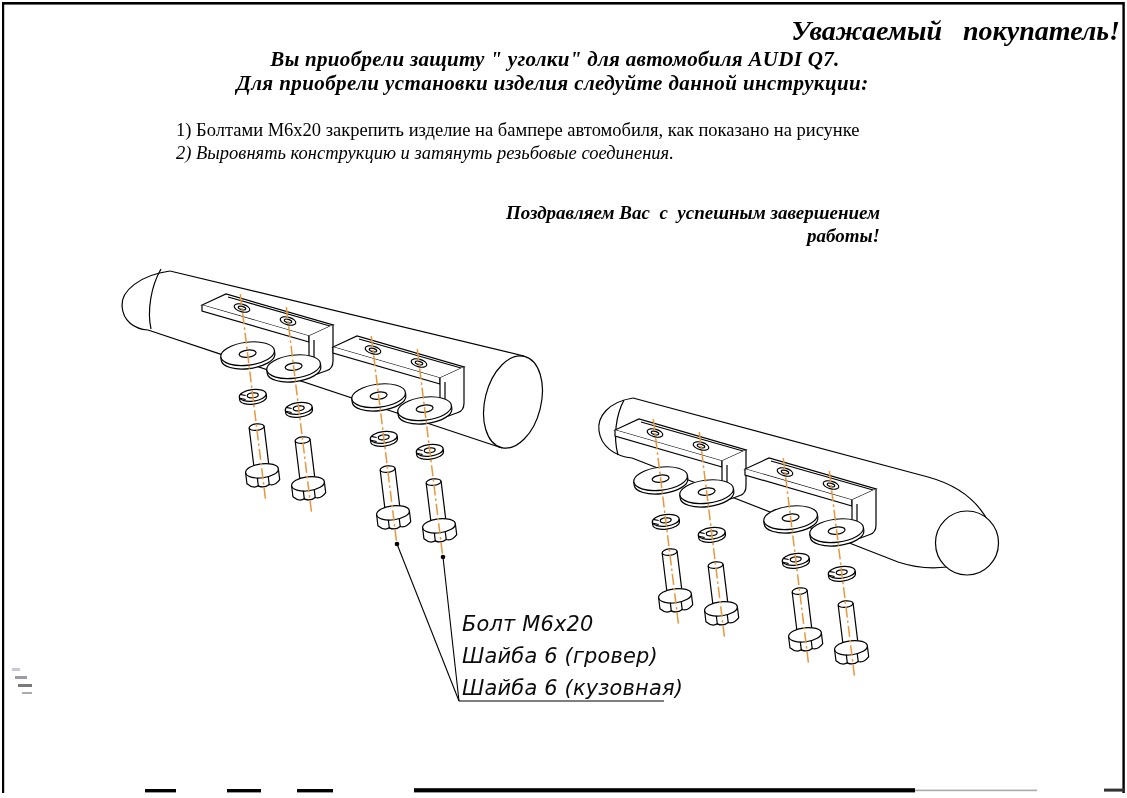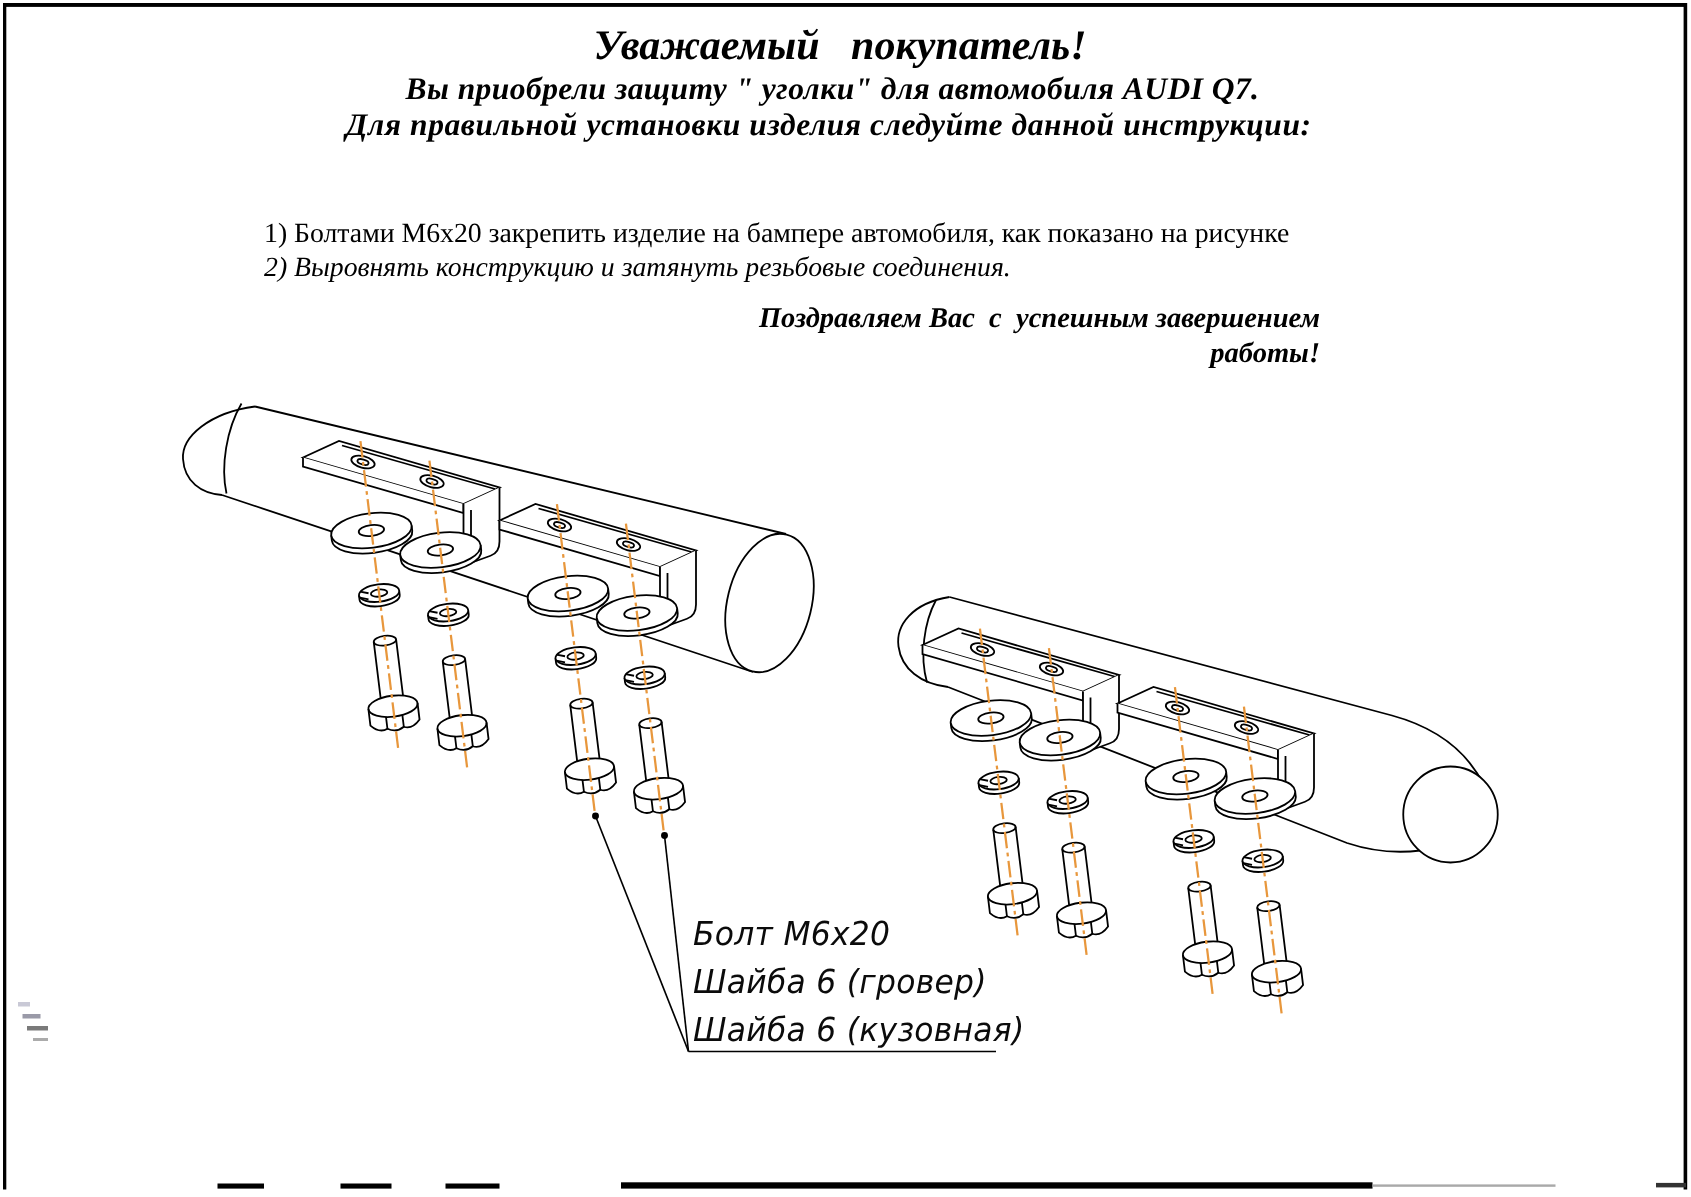--- a/index.html
+++ b/index.html
@@ -3,32 +3,32 @@
 <meta charset="utf-8">
 <style>
   :root { --centerline: #E8973C; --line: #000; }
   html,body { margin:0; padding:0; }
   body {
     width:1127px; height:798px; background:#fff; position:relative;
     overflow:hidden; font-family:"Liberation Serif", serif; color:#000;
   }
   .abs { position:absolute; white-space:pre; }
   .doc-title {
-    top:15px; left:0; width:1120px; text-align:center;
+    top:15px; left:0; width:1120px; text-align:right;
     font:italic 700 28px "Liberation Serif", serif;
   }
   .doc-sub1 {
     top:47px; left:0; width:1110px; text-align:center;
     font:italic 700 21px "Liberation Serif", serif; letter-spacing:.3px;
   }
   .doc-sub2 {
     top:71px; left:0; width:1105px; text-align:center;
     font:italic 700 21px "Liberation Serif", serif; letter-spacing:.4px;
   }
-  .step { left:176px; font:normal 400 18.5px "Liberation Serif", serif;margin-top:26px; }
+  .step { left:176px; font:normal 400 18.5px "Liberation Serif", serif; }
   .step-1 { top:120px; }
   .step-2 { top:143px;font-style:italic; }
   .congrats {
     left:380px; width:500px; text-align:right;
     font:italic 700 19px "Liberation Serif", serif;
   }
   .congrats-1 { top:202px; }
   .congrats-2 { top:225px; }
   .callouts {
     position:absolute; left:462px; top:608px;
@@ -43,21 +43,21 @@
   .kw { stroke:#000; stroke-width:1.2; fill:#fff; }
   .wf { fill:#fff; stroke:none; }
   .cl { stroke:var(--centerline); stroke-width:1.5; fill:none; stroke-dasharray:11 3 2.5 3; }
   .ldr { stroke:#000; stroke-width:1.1; fill:none; }
 </style>
 </head>
 <body>
 
 <div class="abs doc-title">Уважаемый   покупатель!</div>
 <div class="abs doc-sub1">Вы приобрели защиту " уголки" для автомобиля AUDI Q7.</div>
-<div class="abs doc-sub2">Для правильной установки изделия следуйте данной инструкции:</div>
+<div class="abs doc-sub2">Для приобрели установки изделия следуйте данной инструкции:</div>
 <div class="abs step step-1">1) Болтами М6х20 закрепить изделие на бампере автомобиля, как показано на рисунке</div>
 <div class="abs step step-2">2) Выровнять конструкцию и затянуть резьбовые соединения.</div>
 <div class="abs congrats congrats-1">Поздравляем Вас  с  успешным завершением</div>
 <div class="abs congrats congrats-2">работы!</div>
 
 <svg class="drawing" width="1127" height="798" viewBox="0 0 1127 798" xmlns="http://www.w3.org/2000/svg" xmlns:xlink="http://www.w3.org/1999/xlink">
 
   <defs>
 
     <g id="stack">

